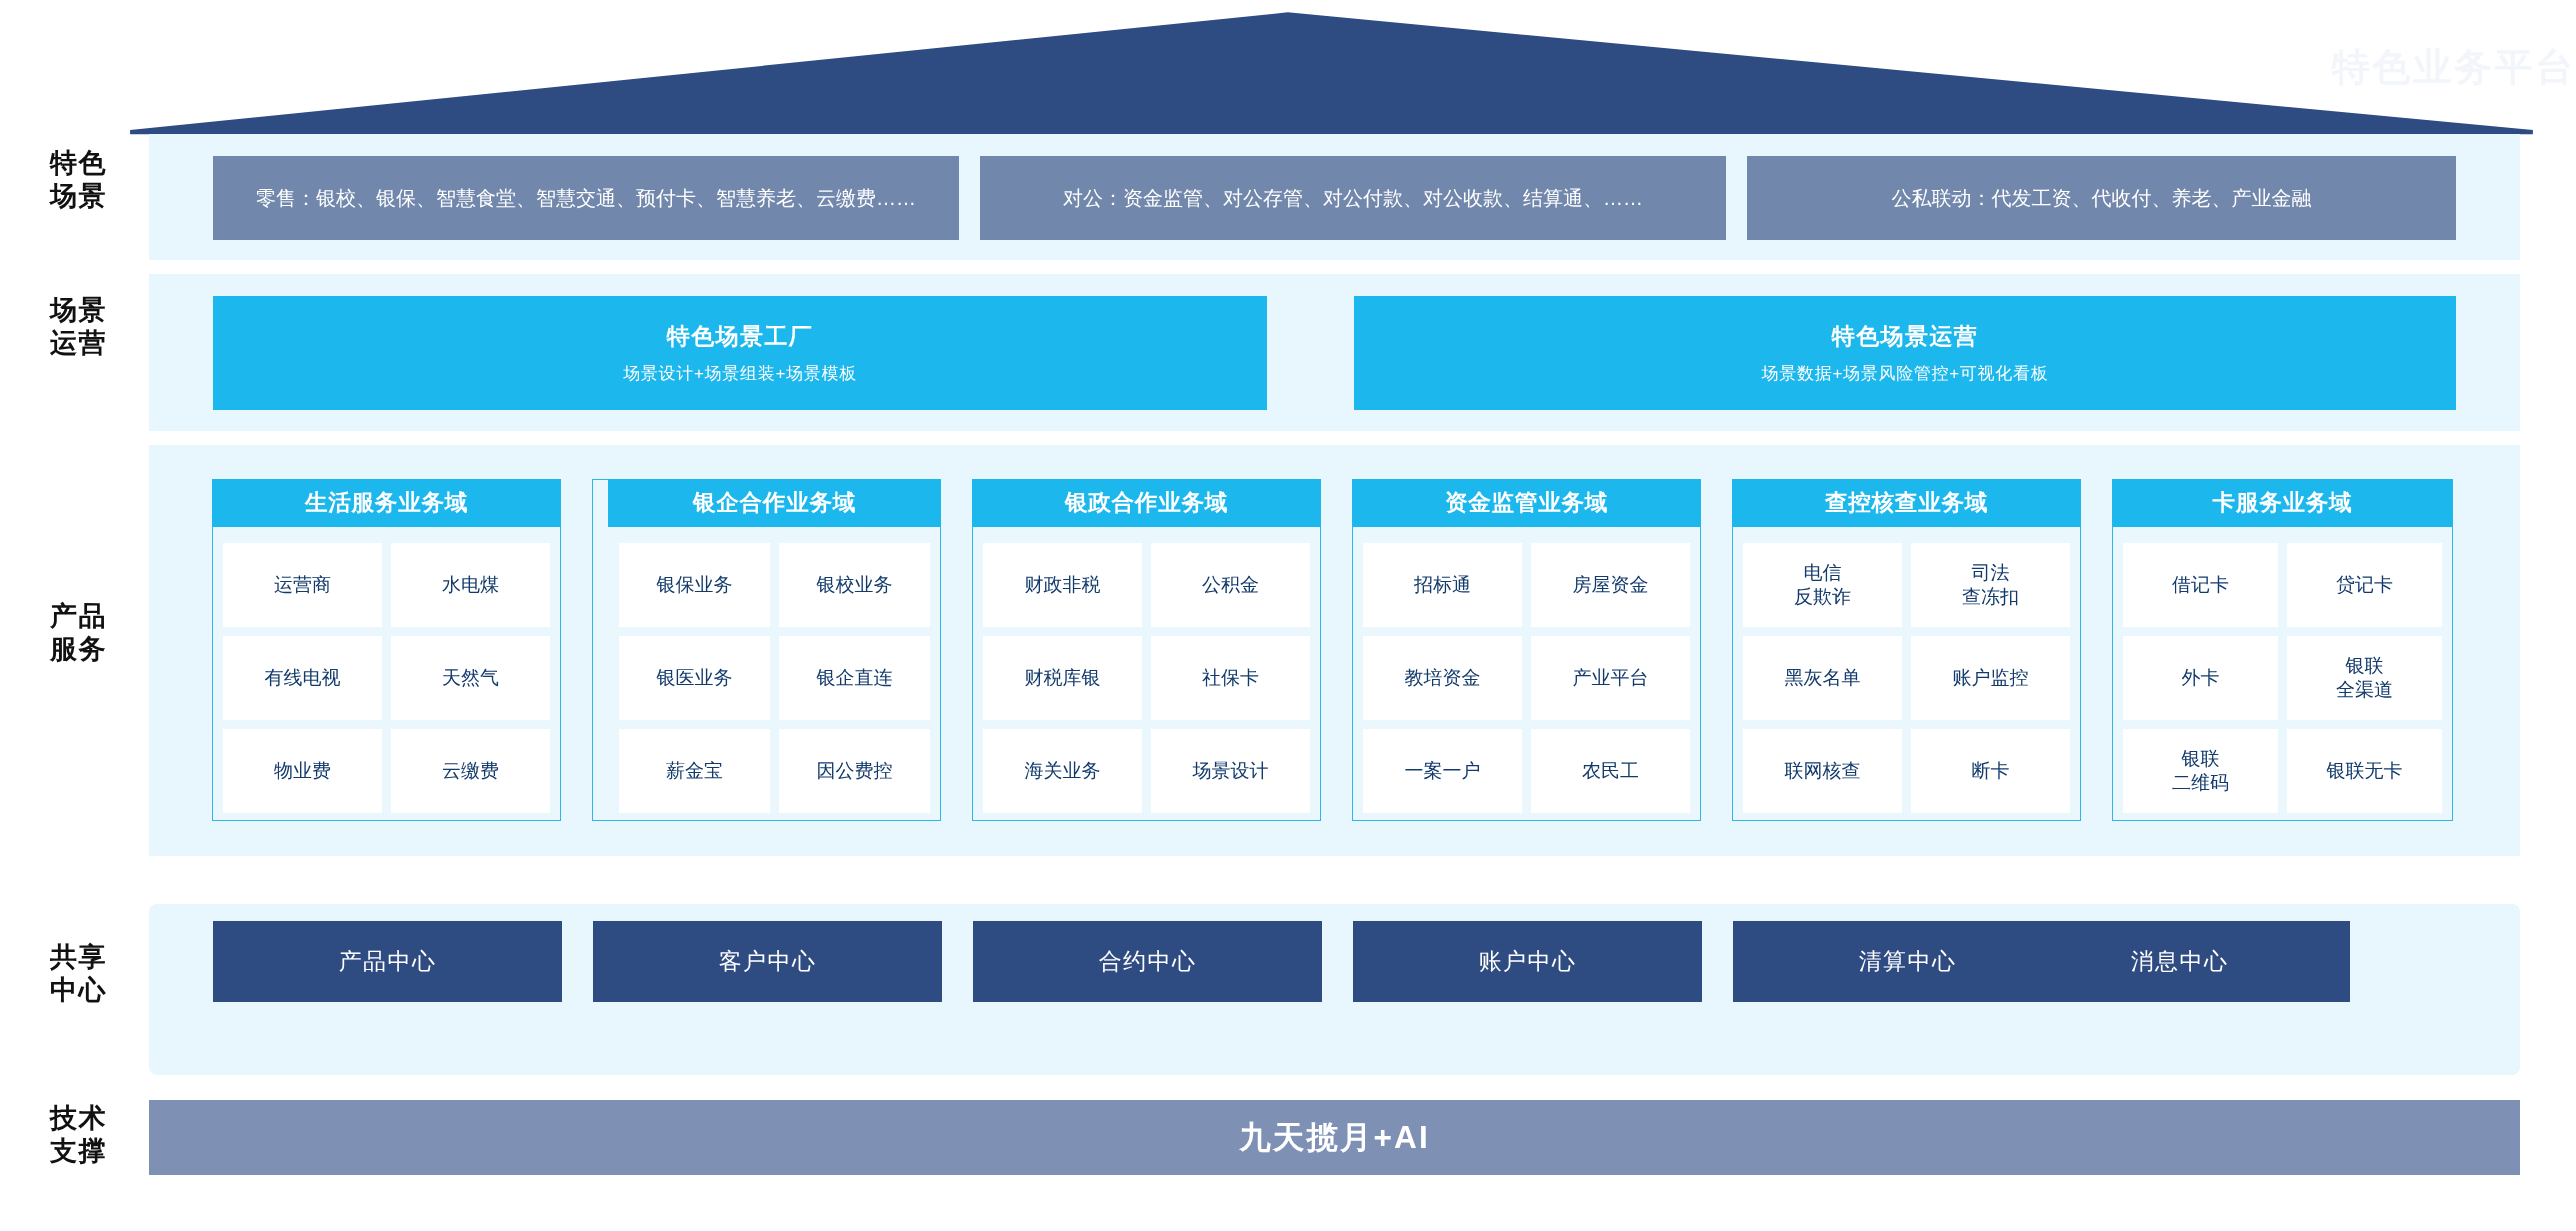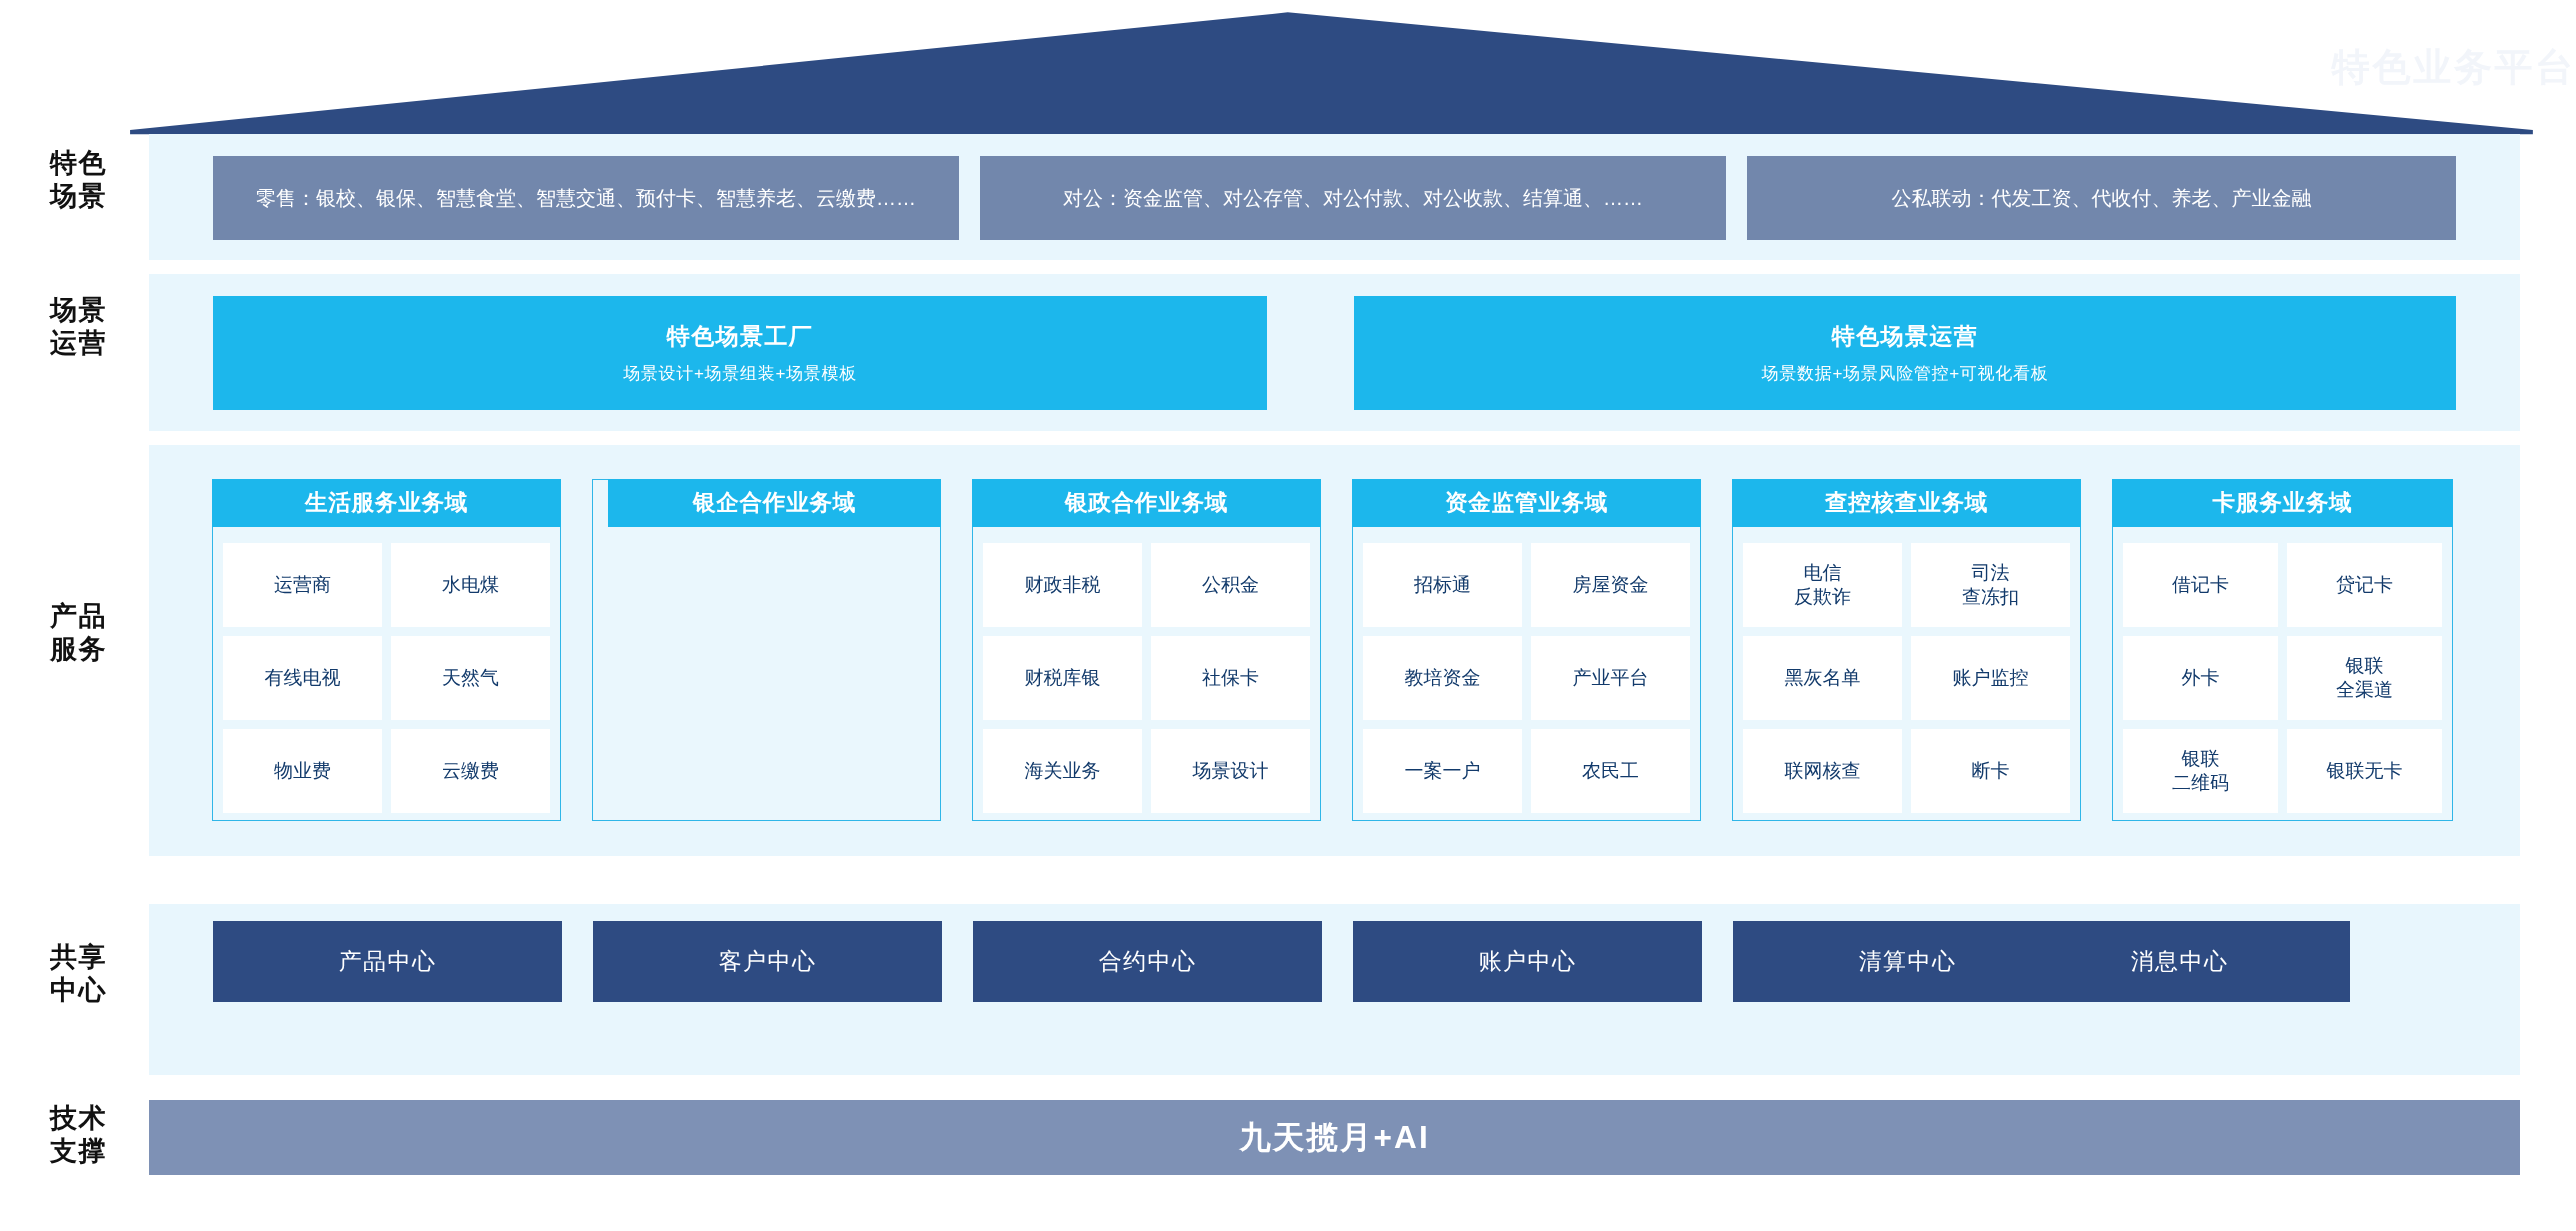--- a/index.html
+++ b/index.html
@@ -112,20 +112,28 @@
     <div class="tile">水电煤</div>
     <div class="tile">有线电视</div>
     <div class="tile">天然气</div>
     <div class="tile">物业费</div>
     <div class="tile">云缴费</div>
   </div>
 </div>
 
 <div class="card" style="left:592px;width:349px;padding-left:16px;">
   <div class="card-hd">银企合作业务域</div>
+  <div class="card-body">
+    <div class="tile">银保业务</div>
+    <div class="tile">银校业务</div>
+    <div class="tile">银医业务</div>
+    <div class="tile">银企直连</div>
+    <div class="tile">薪金宝</div>
+    <div class="tile">因公费控</div>
+  </div>
 </div>
 
 <div class="card" style="left:972px;width:349px;">
   <div class="card-hd">银政合作业务域</div>
   <div class="card-body">
     <div class="tile">财政非税</div>
     <div class="tile">公积金</div>
     <div class="tile">财税库银</div>
     <div class="tile">社保卡</div>
     <div class="tile">海关业务</div>
@@ -166,21 +174,21 @@
     <div class="tile">贷记卡</div>
     <div class="tile">外卡</div>
     <div class="tile">银联
 全渠道</div>
     <div class="tile">银联
 二维码</div>
     <div class="tile">银联无卡</div>
   </div>
 </div>
 
-<div class="band" style="top:904px;height:171px;">
+<div class="band" style="top:904px;height:171px;border-radius:8px;">
   <div class="hub" style="left:64px;top:17px;width:349px;height:81px;">
     <span>产品中心</span>
   </div>
   <div class="hub" style="left:444px;top:17px;width:349px;height:81px;">
     <span>客户中心</span>
   </div>
   <div class="hub" style="left:824px;top:17px;width:349px;height:81px;">
     <span>合约中心</span>
   </div>
   <div class="hub" style="left:1204px;top:17px;width:349px;height:81px;">

